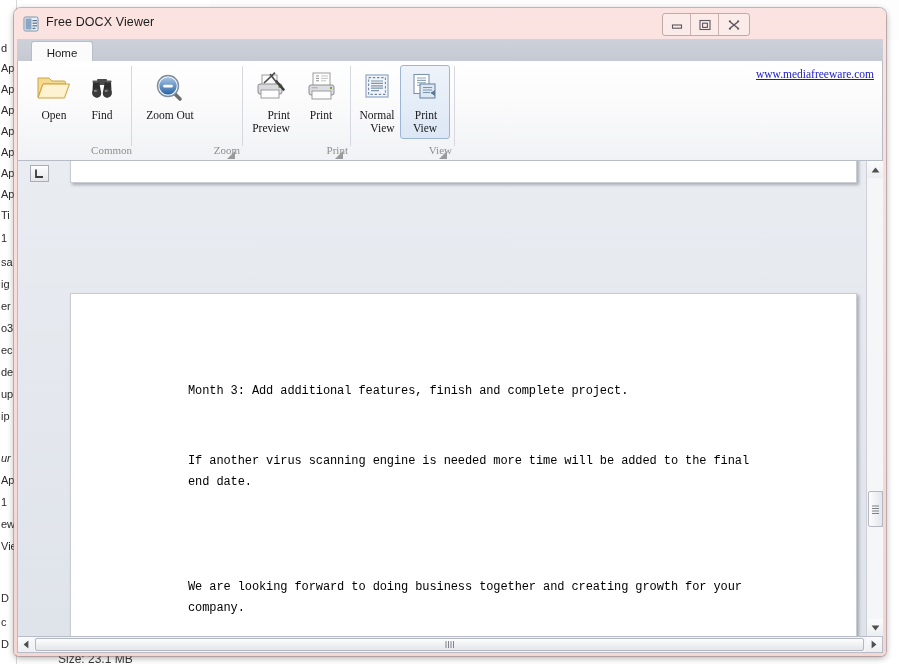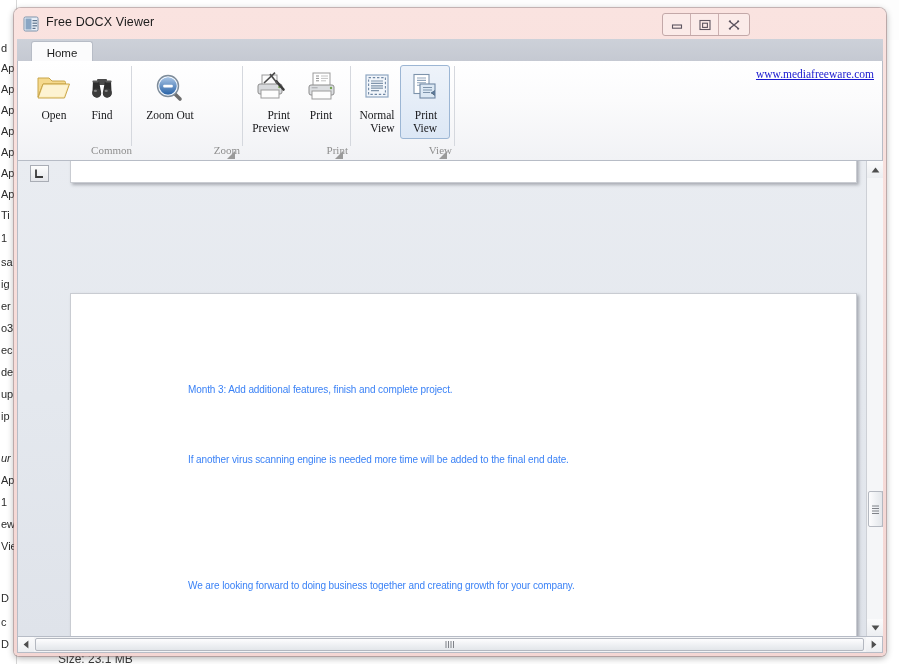--- a/index.html
+++ b/index.html
@@ -273,23 +273,23 @@
     height: 84px;
   }
   #page-main {
     left: 52px;
     top: 132px;
     width: 787px;
     height: 430px;
   }
   .doc-para {
     position: absolute;
-    font-family: Liberation Sans, sans-serif;
-    font-size: 10px;
-    color: #3b82f6;
+    font-family: Liberation Mono, monospace;
+    font-size: 12px;
+    color: #000000;
     line-height: 21px;
     letter-spacing: -.1px;
   }
   #para-1 { left: 117px; top: 75px;  width: 600px; }
   #para-2 { left: 117px; top: 145px; width: 585px; }
   #para-3 { left: 117px; top: 271px; width: 590px; }
 
   
   #vscroll {
     position: absolute;

